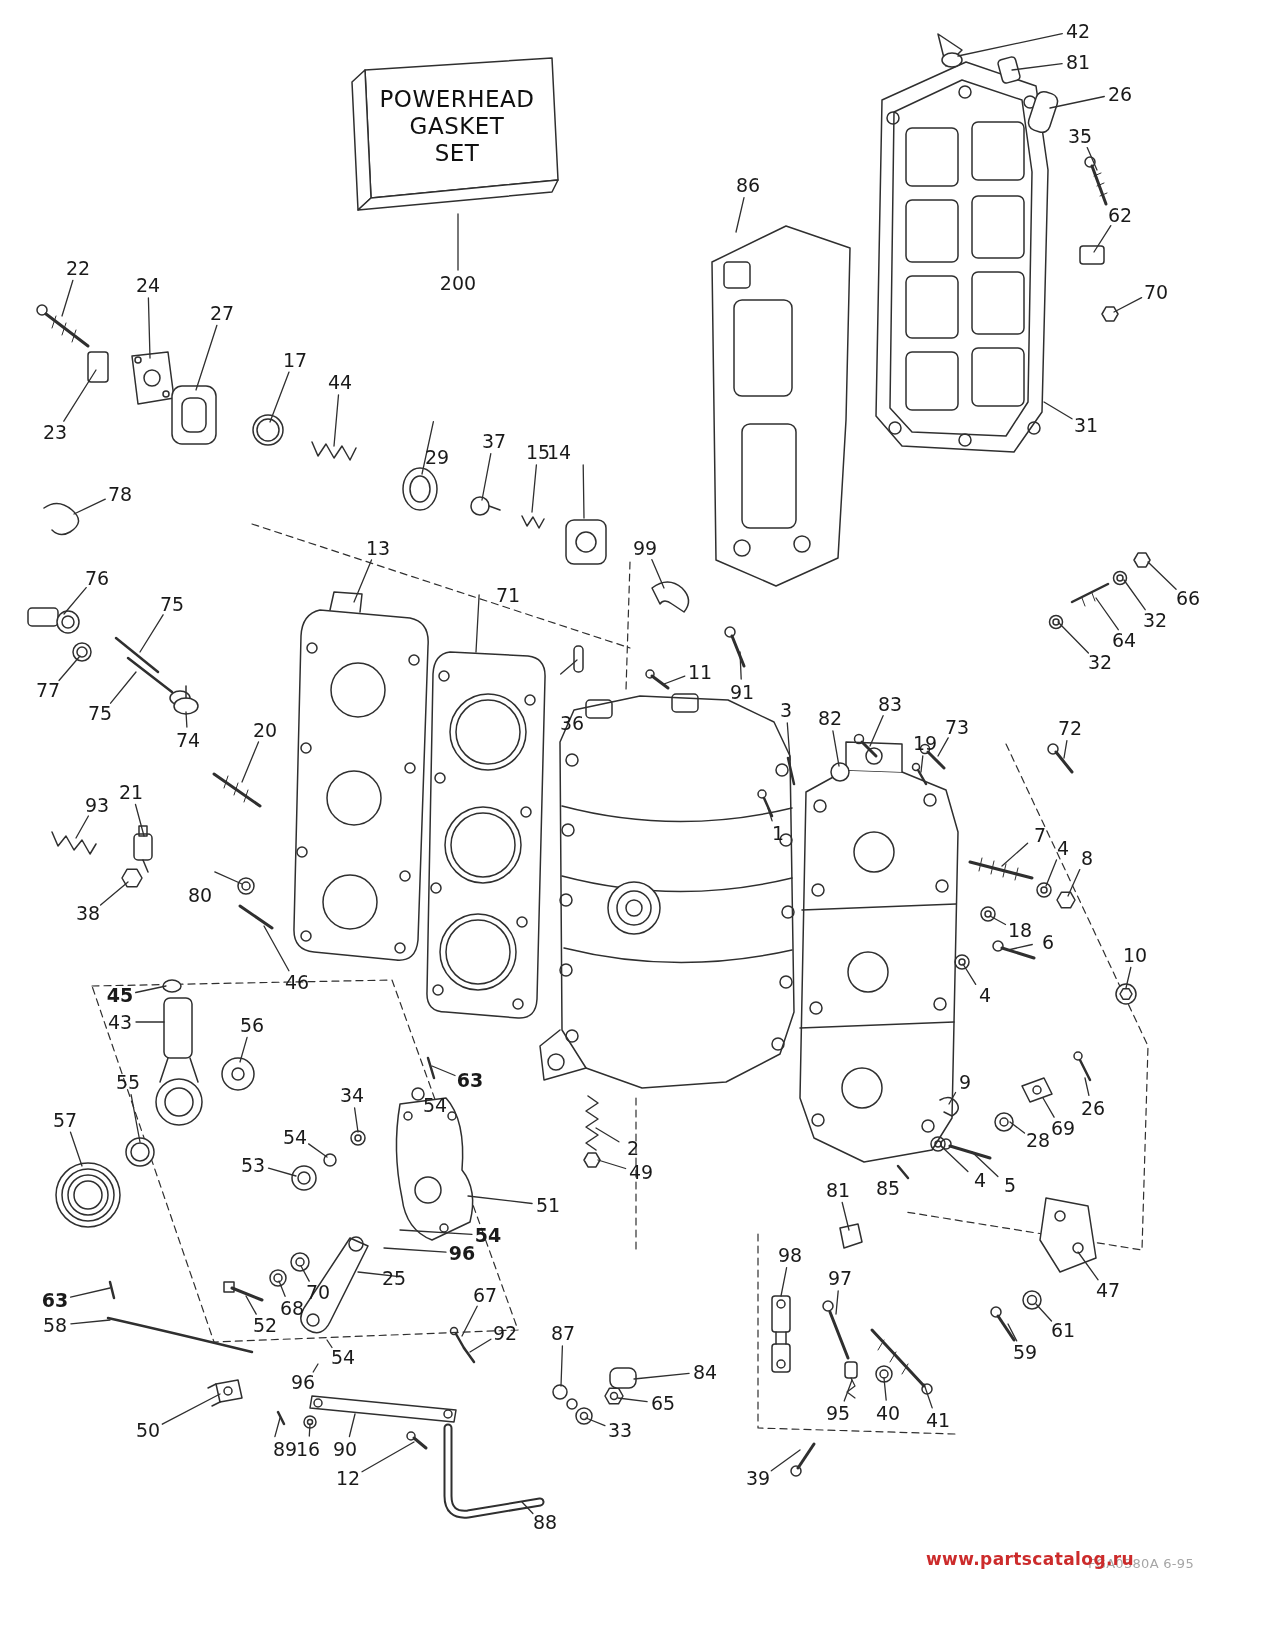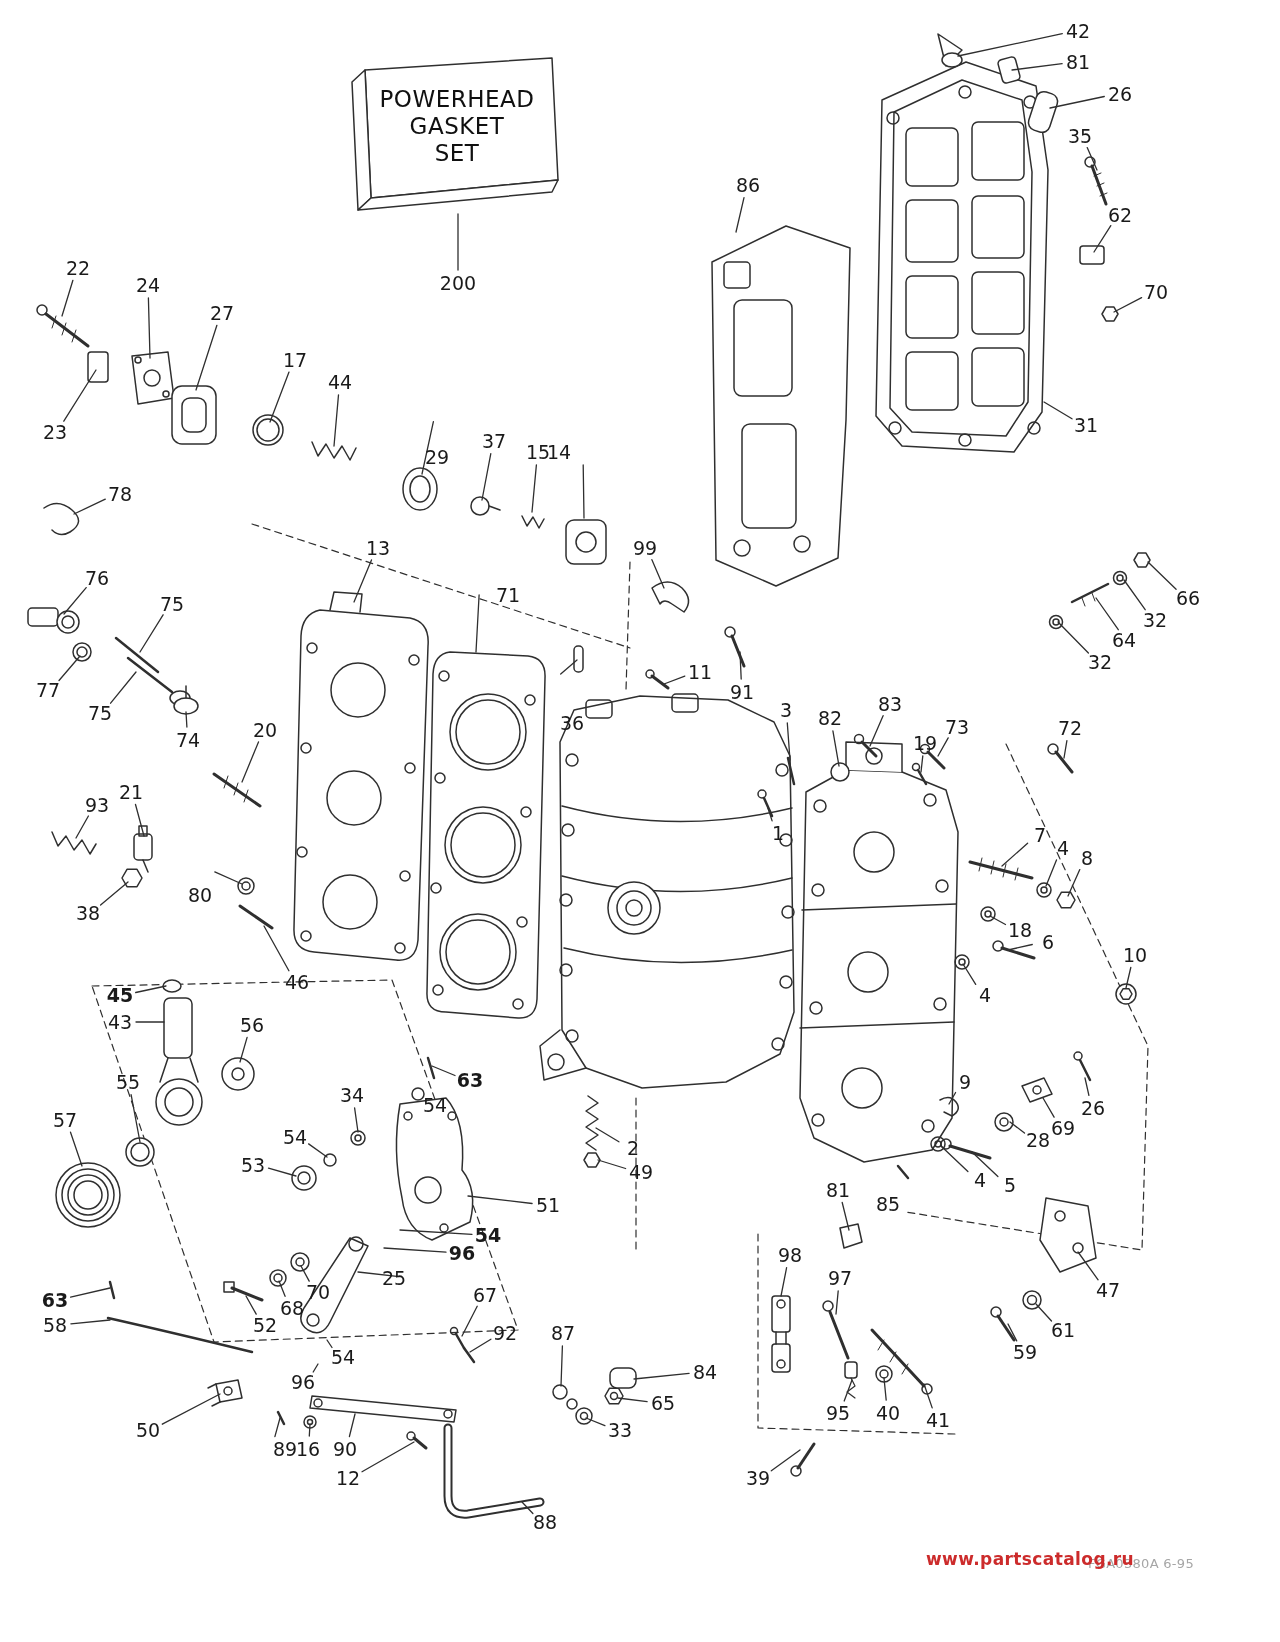--- a/index.html
+++ b/index.html
@@ -539,21 +539,21 @@
       <div class="callout" style="left: 548px; top: 1205px;">51</div>
       <div class="callout" style="left: 633px; top: 1148px;">2</div>
       <div class="callout" style="left: 641px; top: 1172px;">49</div>
       <div class="callout" style="left: 965px; top: 1082px;">9</div>
       <div class="callout" style="left: 1093px; top: 1108px;">26</div>
       <div class="callout" style="left: 1063px; top: 1128px;">69</div>
       <div class="callout" style="left: 1038px; top: 1140px;">28</div>
       <div class="callout" style="left: 980px; top: 1180px;">4</div>
       <div class="callout" style="left: 1010px; top: 1185px;">5</div>
       <div class="callout" style="left: 838px; top: 1190px;">81</div>
-      <div class="callout" style="left: 888px; top: 1188px; margin-top: 16px;">85</div>
+      <div class="callout" style="left: 888px; top: 1188px;">85</div>
       <div class="callout bold" style="left: 488px; top: 1235px;">54</div>
       <div class="callout bold" style="left: 462px; top: 1253px;">96</div>
       <div class="callout" style="left: 394px; top: 1278px;">25</div>
       <div class="callout" style="left: 318px; top: 1292px;">70</div>
       <div class="callout" style="left: 292px; top: 1308px;">68</div>
       <div class="callout" style="left: 265px; top: 1325px;">52</div>
       <div class="callout bold" style="left: 55px; top: 1300px;">63</div>
       <div class="callout" style="left: 55px; top: 1325px;">58</div>
       <div class="callout" style="left: 343px; top: 1357px;">54</div>
       <div class="callout" style="left: 303px; top: 1382px;">96</div>

